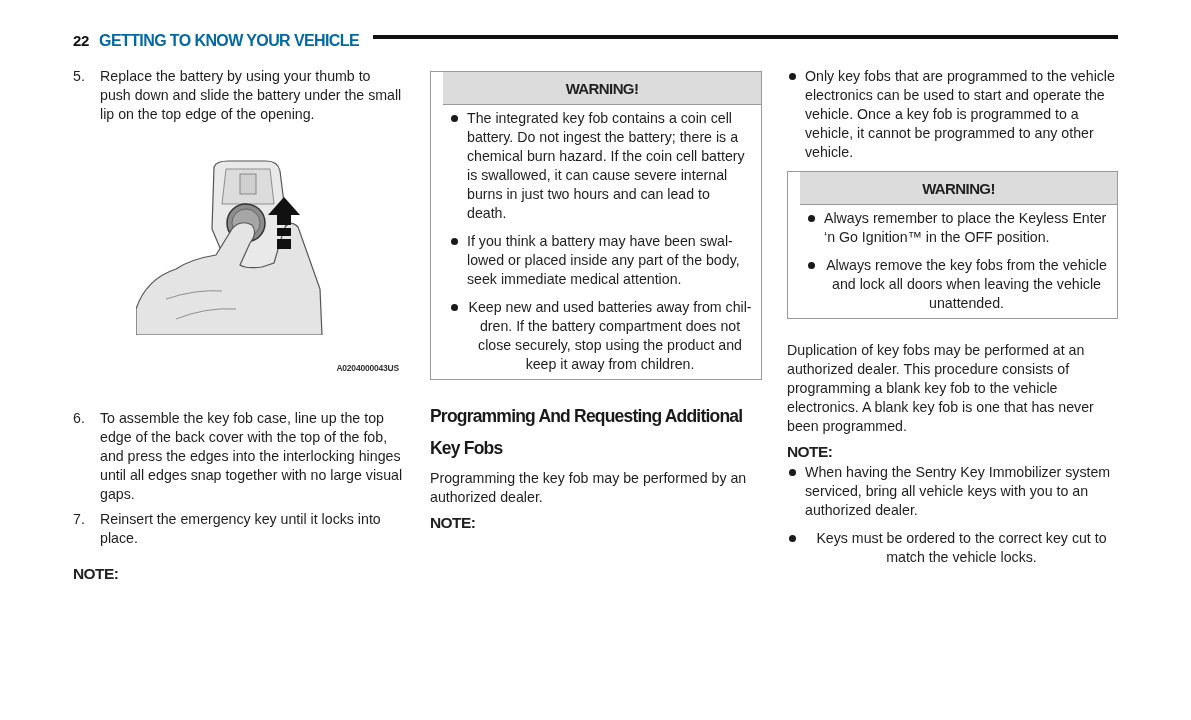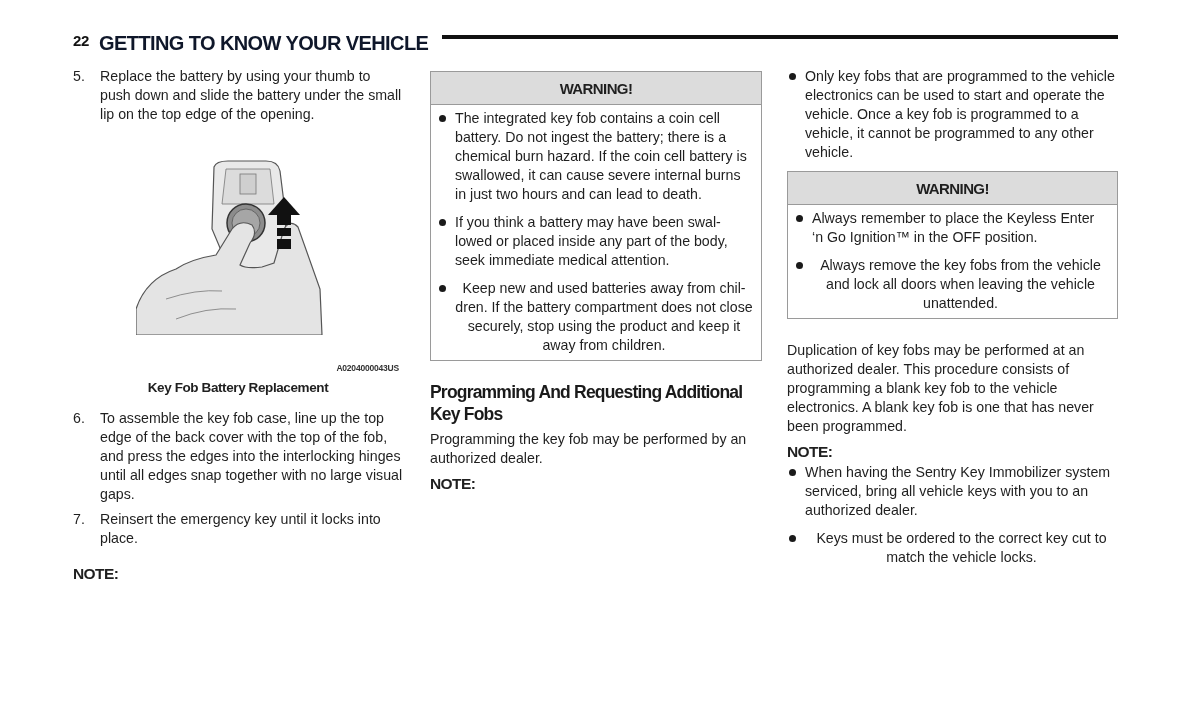--- a/index.html
+++ b/index.html
@@ -1,50 +1,50 @@
 <!DOCTYPE html>
 <html><head>
 <meta charset="utf-8">
 <style>
   html, body { margin: 0; padding: 0; background: #ffffff; }
   body { width: 1191px; height: 720px; position: relative; overflow: hidden;
          font-family: "Liberation Sans", sans-serif; color: #1f1f1f; }
   .page-header { position: absolute; left: 73px; top: 32px; width: 1045px; height: 22px; display: flex; align-items: flex-start; }
   .page-num { font-weight: bold; font-size: 15px; color: #111; letter-spacing: -0.3px; }
-  .section-title { font-size: 20px; color: #0f172a; margin-left: 10px; letter-spacing: -0.6px; font-weight: bold; }
+  .section-title { font-size: 16px; color: #0369a1; margin-left: 10px; letter-spacing: -0.6px; font-weight: bold; }
   .header-rule { flex: 1; height: 4px; background: #111; margin-left: 14px; margin-top: 3px; }
 
   .col { position: absolute; top: 67px; font-size: 14.2px; line-height: 19px; }
   .col1 { left: 73px; width: 330px; }
   .col2 { left: 430px; width: 332px; }
   .col3 { left: 787px; width: 331px; }
 
   .step { display: flex; margin-bottom: 6px; }
   .step-num { width: 27px; flex: none; }
   .step-text { flex: 1; }
 
   .figure { position: relative; height: 220px; margin-top: 35px; }
   .figure svg { position: absolute; left: 63px; top: 0; }
   .fig-code { position: absolute; right: 4px; top: 200px; font-size: 8.5px; font-weight: bold; color: #333; letter-spacing: -0.2px; }
   .fig-caption { position: absolute; left: 0; right: 0; top: 219px; text-align: center; font-size: 13.5px; font-weight: bold; letter-spacing: -0.4px; }
 
   .note-head { font-weight: bold; font-size: 15.5px; letter-spacing: -0.6px; margin-top: 6px; margin-bottom: 2px; }
 
-  .warn-box { border: 1px solid #9a9a9a; }
+  .warn-box { border: 1px solid #9a9a9a; padding-left: 12px; }
   .warn-title { background: #dcdcdc; border-bottom: 1px solid #9a9a9a; text-align: center; font-weight: bold;
                 font-size: 15px; letter-spacing: -0.6px; height: 32px; line-height: 33px; }
   .warn-body { padding: 4px 8px 5px 6px; }
 
   .bullet { display: flex; margin-bottom: 9px; }
   .bullet:last-child { margin-bottom: 0; text-align: center; }
   .dot { width: 18px; flex: none; position: relative; }
   .dot::before { content: ""; position: absolute; left: 2px; top: 6px; width: 7px; height: 7px; border-radius: 50%; background: #1a1a1a; }
   .bullet-text { flex: 1; }
 
-  h2.sub { font-size: 17.5px; line-height: 22px; font-weight: bold; letter-spacing: -0.8px; margin: 0 0 5px 0; color: #1a1a1a; }
+  h2.sub { font-size: 17.5px; line-height: 32px; font-weight: bold; letter-spacing: -0.8px; margin: 0 0 5px 0; color: #1a1a1a; }
   p { margin: 0; }
 </style>
 </head>
 <body>
 
 <div class="page-header">
   <span class="page-num">22</span>
   <span class="section-title">GETTING TO KNOW YOUR VEHICLE</span>
   <div class="header-rule"></div>
 </div>
@@ -70,21 +70,20 @@
       <path d="M40 160 Q70 148 100 150" fill="none" stroke="#777" stroke-width="0.8"></path>
 
       <g>
         <polygon points="148,38 164,56 132,56" fill="#111"></polygon>
         <rect x="141" y="56" width="14" height="10" fill="#111"></rect>
         <rect x="141" y="69" width="14" height="8" fill="#111"></rect>
         <rect x="141" y="80" width="14" height="10" fill="#111"></rect>
       </g>
     </svg>
     <span class="fig-code">A0204000043US</span>
-    <span class="fig-caption">Key Fob Battery Replacement</span>
   </div>
 
   <div style="margin-top: 30px;">
     <div class="step">
       <span class="step-num">6.</span>
       <span class="step-text">To assemble the key fob case, line up the top edge of the back cover with the top of the fob, and press the edges into the interlocking hinges until all edges snap together with no large visual gaps.</span>
     </div>
     <div class="step">
       <span class="step-num">7.</span>
       <span class="step-text">Reinsert the emergency key until it locks into place.</span>

